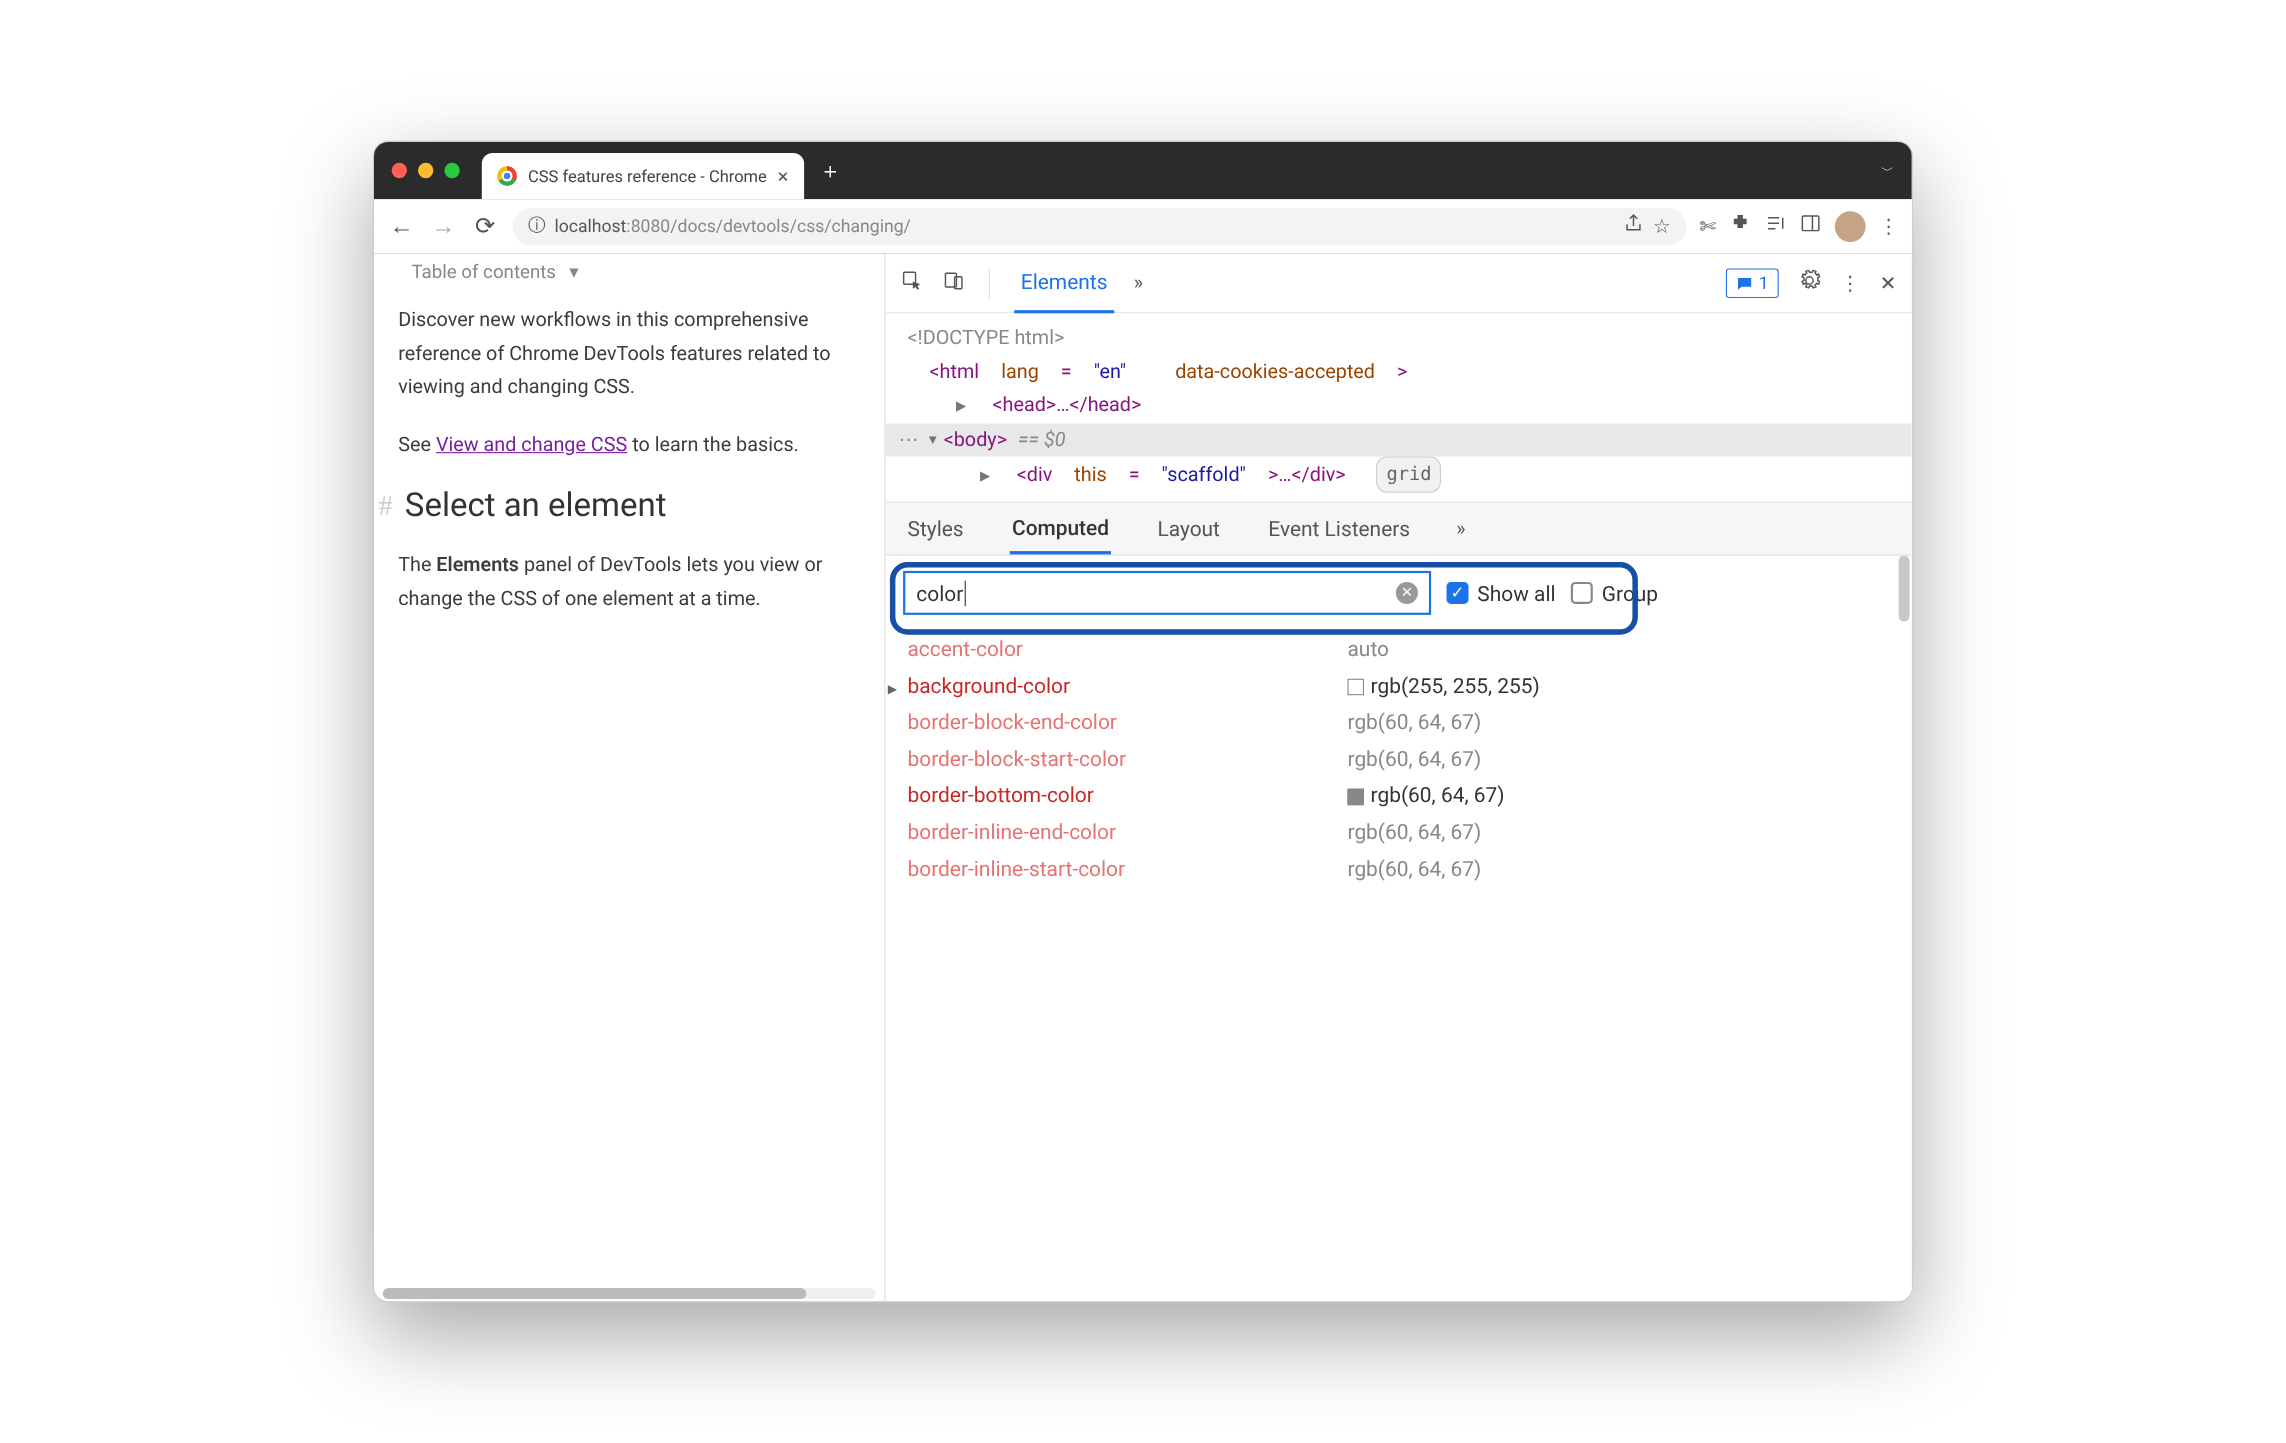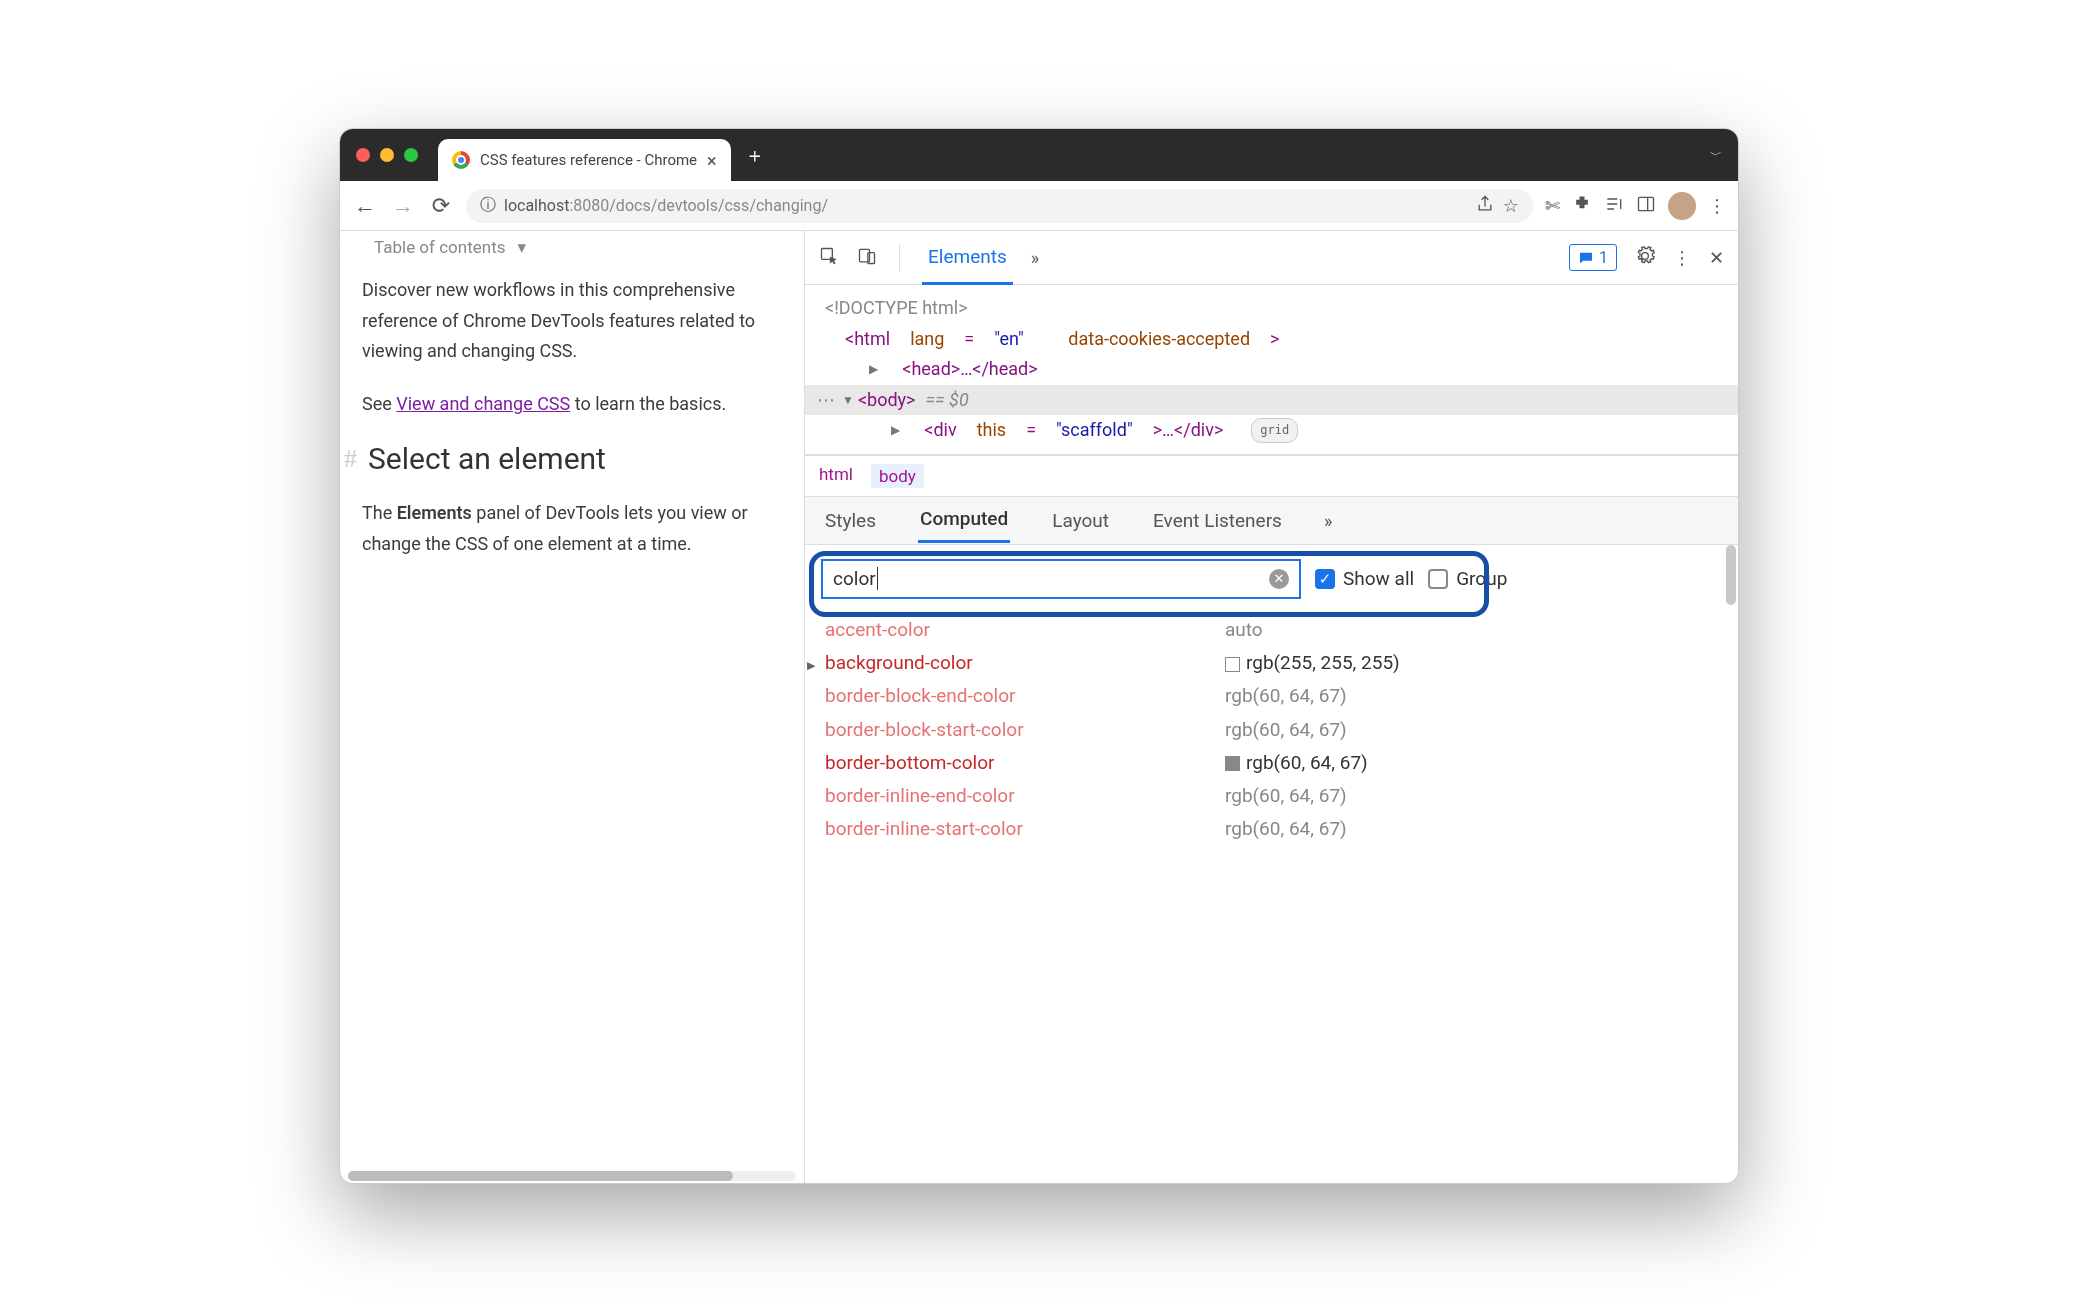--- a/index.html
+++ b/index.html
@@ -43,21 +43,21 @@
 .badge { display:flex; align-items:center; gap:5px; border:1px solid #1a73e8; color:#1a73e8; padding:3px 8px; border-radius:3px; font-size:16px;}
 .dom { font-family: Menlo, Consolas, monospace; font-size:18px; line-height:1.7; padding: 8px 12px; color:#333; border-bottom:1px solid #ddd; background:#fff;}
 .dom .doctype { color:#888; padding-left:8px;}
 .dom .tag { color:#881280;} .dom .attr { color:#994500;} .dom .val{ color:#1a1aa6;} .dom .pun{color:#881280;}
 .dom-line { display:flex; align-items:center; gap:20px;}
 .dom-indent1{padding-left:28px;} .dom-indent2{padding-left:52px;} .dom-indent3{padding-left:74px;}
 .tri { color:#777; font-size:12px; margin-right:4px;}
 .dom-row-sel { background:#e8e8e8; margin: 0 -12px; padding: 0 12px; display:flex; align-items:center;}
 .dots { color:#888; margin-right:6px; letter-spacing:1px;}
 .eq0 { color:#888; font-style:italic; margin-left:10px;}
-.pill { font-size:12px; color:#666; background:#f1f1f1; border:1px solid #ccc; border-radius:10px; padding:1px 8px; margin-left:8px; font-family:monospace;}
+.pill { font-size:17px; color:#666; background:#f1f1f1; border:1px solid #ccc; border-radius:10px; padding:1px 8px; margin-left:8px; font-family:monospace;}
 .crumbs { border-top:1px solid #ddd; border-bottom:1px solid #ddd; padding: 8px 14px; font-size:17px; display:flex; gap:18px;}
 .crumb { color:#a0148c; cursor:pointer;}
 .crumb.active { background:#e8f0fe; padding:2px 8px;}
 .subtabs { height:48px; border-bottom:1px solid #ddd; display:flex; align-items:center; padding:0 18px; gap:40px; background:#f6f6f6;}
 .subtab { font-size:19px; color:#555; padding: 10px 2px; cursor:pointer;}
 .subtab.active { color:#333; border-bottom:3px solid #1a73e8; font-weight:500;}
 .filter-row { padding: 14px 10px 14px 10px; display:flex; align-items:center; gap:14px; position:relative;}
 .highlight { position:absolute; left:4px; top:6px; width:680px; height:66px; border:5px solid #174ea6; border-radius:16px; pointer-events:none;}
 .filter-input { flex:0 0 480px; height:40px; border:2px solid #1a73e8; background:#fff; display:flex; align-items:center; padding:0 10px; font-family:Menlo,monospace; font-size:19px; color:#333; margin-left:6px;}
 .filter-input .cursor { border-right:1px solid #333; padding-right:1px;}
@@ -200,24 +200,20 @@
             <span class="tri">▶</span>
             <span class="pun">&lt;div </span>
             <span class="attr">this</span>
             <span class="pun">=</span>
             <span class="val">"scaffold"</span>
             <span class="pun">&gt;…&lt;/div&gt;</span>
             <span class="pill">grid</span>
           </div>
       </div>
 
-      <div class="crumbs">
-        <span class="crumb">html</span>
-        <span class="crumb active">body</span>
-      </div>
 
       <div class="subtabs">
         <span class="subtab">Styles</span>
         <span class="subtab active">Computed</span>
         <span class="subtab">Layout</span>
         <span class="subtab">Event Listeners</span>
         <span class="dt-icon">»</span>
       </div>
 
       <div class="computed-area">

